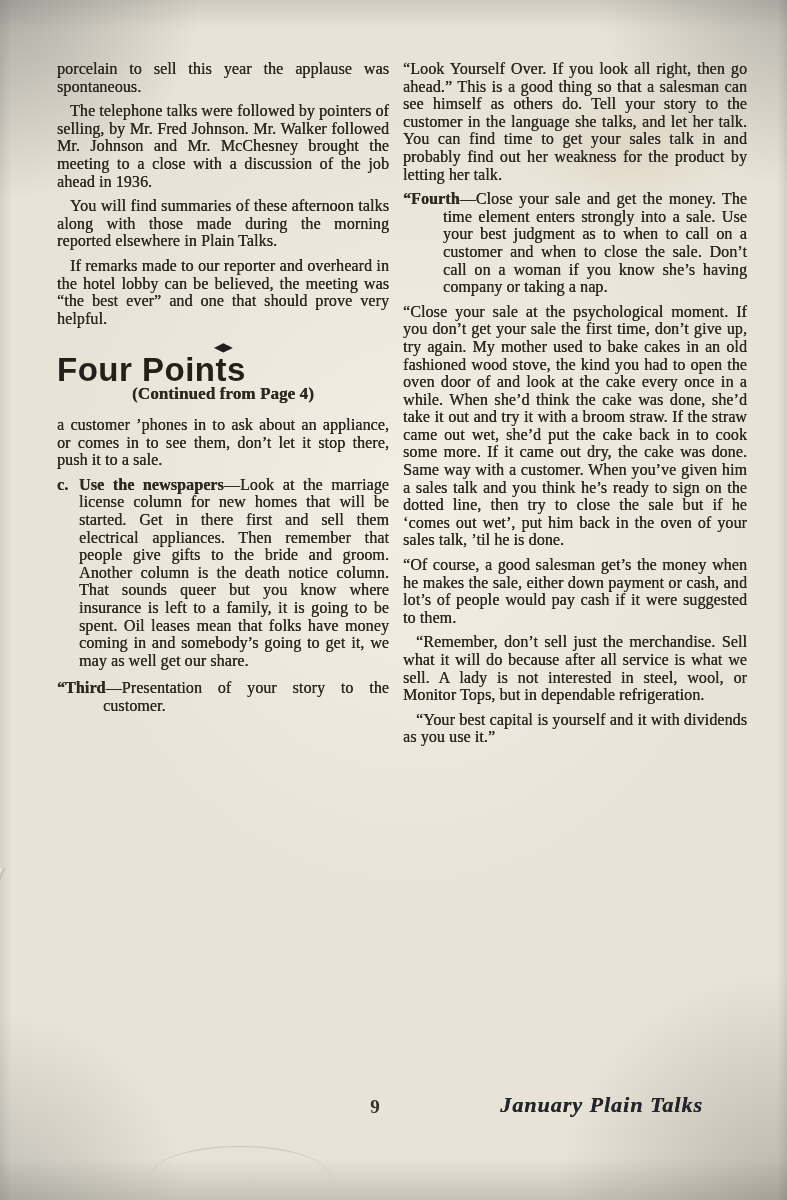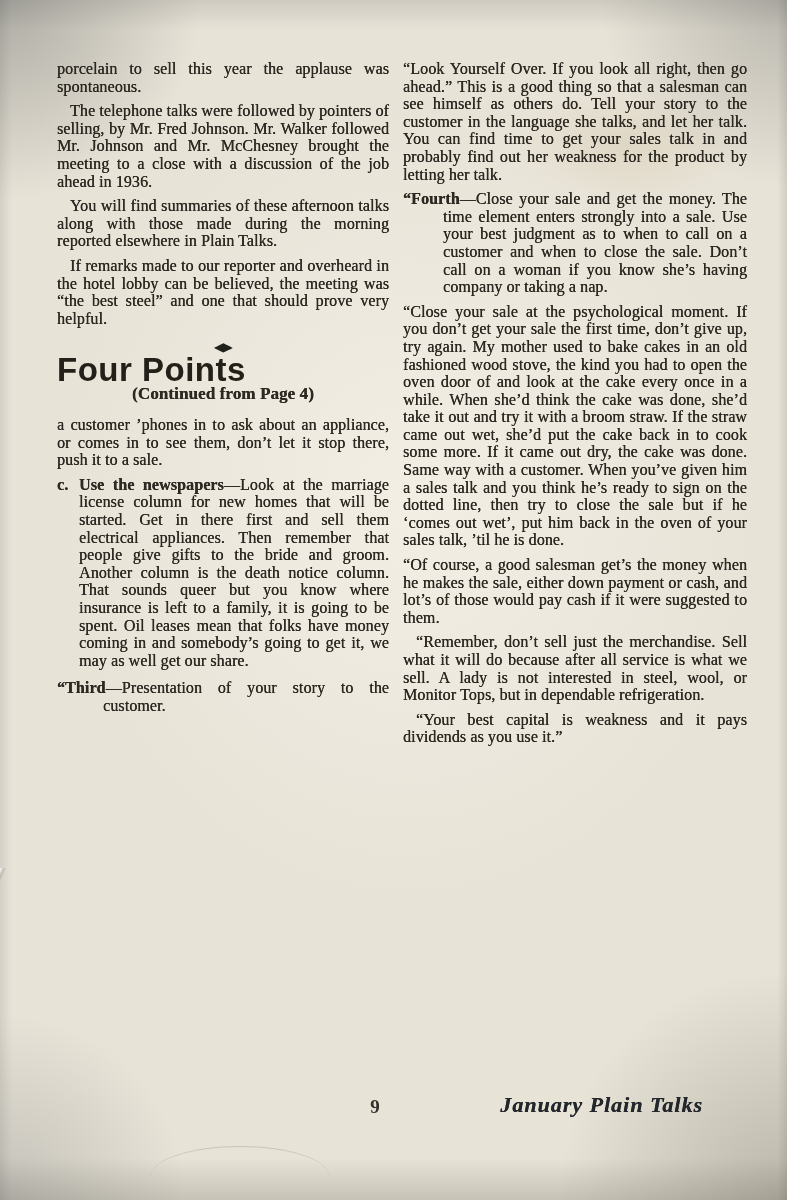--- a/index.html
+++ b/index.html
@@ -70,21 +70,21 @@
 <body>
 
 <div class="page">
 
   <div class="content">
 
     <div class="col col-left">
       <p>porcelain to sell this year the applause was spontaneous.</p>
       <p class="fl-indent">The telephone talks were followed by pointers of selling, by Mr. Fred Johnson. Mr. Walker followed Mr. Johnson and Mr. McChesney brought the meeting to a close with a discussion of the job ahead in 1936.</p>
       <p class="fl-indent">You will find summaries of these afternoon talks along with those made during the morning reported elsewhere in Plain Talks.</p>
-      <p class="fl-indent">If remarks made to our reporter and overheard in the hotel lobby can be believed, the meeting was “the best steel” and one that should prove very helpful.</p>
+      <p class="fl-indent">If remarks made to our reporter and overheard in the hotel lobby can be believed, the meeting was “the best ever” and one that should prove very helpful.</p>
 
       <div class="ornament-row">
         <span class="ornament">◆</span>
       </div>
 
       <h1 class="article-title">Four Points</h1>
       <p class="article-subtitle">(Continued from Page 4)</p>
 
       <p class="ind-deep">a customer ’phones in to ask about an appliance, or comes in to see them, don’t let it stop there, push it to a sale.</p>
 
@@ -96,25 +96,25 @@
 
     </div>
 
     <div class="col col-right">
       <p class="ind-r">“Look Yourself Over. If you look all right, then go ahead.” This is a good thing so that a salesman can see himself as others do. Tell your story to the customer in the language she talks, and let her talk. You can find time to get your sales talk in and probably find out her weakness for the product by letting her talk.</p>
 
       <p class="hang-r"><span class="lead">“Fourth</span><span>—Close your sale and get the money. The time element enters strongly into a sale. Use your best judgment as to when to call on a customer and when to close the sale. Don’t call on a woman if you know she’s having company or taking a nap.</span></p>
 
       <p class="ind-r">“Close your sale at the psychological moment. If you don’t get your sale the first time, don’t give up, try again. My mother used to bake cakes in an old fashioned wood stove, the kind you had to open the oven door of and look at the cake every once in a while. When she’d think the cake was done, she’d take it out and try it with a broom straw. If the straw came out wet, she’d put the cake back in to cook some more. If it came out dry, the cake was done. Same way with a customer.  When you’ve given him a sales talk and you think he’s ready to sign on the dotted line, then try to close the sale but if he ‘comes out wet’, put him back in the oven of your sales talk, ’til he is done.</p>
 
-      <p class="ind-r">“Of course, a good salesman get’s the money when he makes the sale, either down payment or cash, and lot’s of those would pay cash if it were suggested to them.</p>
+      <p class="ind-r">“Of course, a good salesman get’s the money when he makes the sale, either down payment or cash, and lot’s of people would pay cash if it were suggested to them.</p>
 
       <p class="fl-indent">“Remember, don’t sell just the merchandise. Sell what it will do because after all service is what we sell.  A lady is not interested in steel, wool, or Monitor Tops, but in dependable refrigeration.</p>
 
-      <p class="fl-indent">“Your best capital is weakness and it pays dividends as you use it.”</p>
+      <p class="fl-indent">“Your best capital is yourself and it with dividends as you use it.”</p>
     </div>
 
   </div>
 
   <div class="footer-pageno">9</div>
   <div class="footer-pub">January Plain Talks</div>
 
   <div class="crease1"></div>
   <div class="crease2"></div>
 

